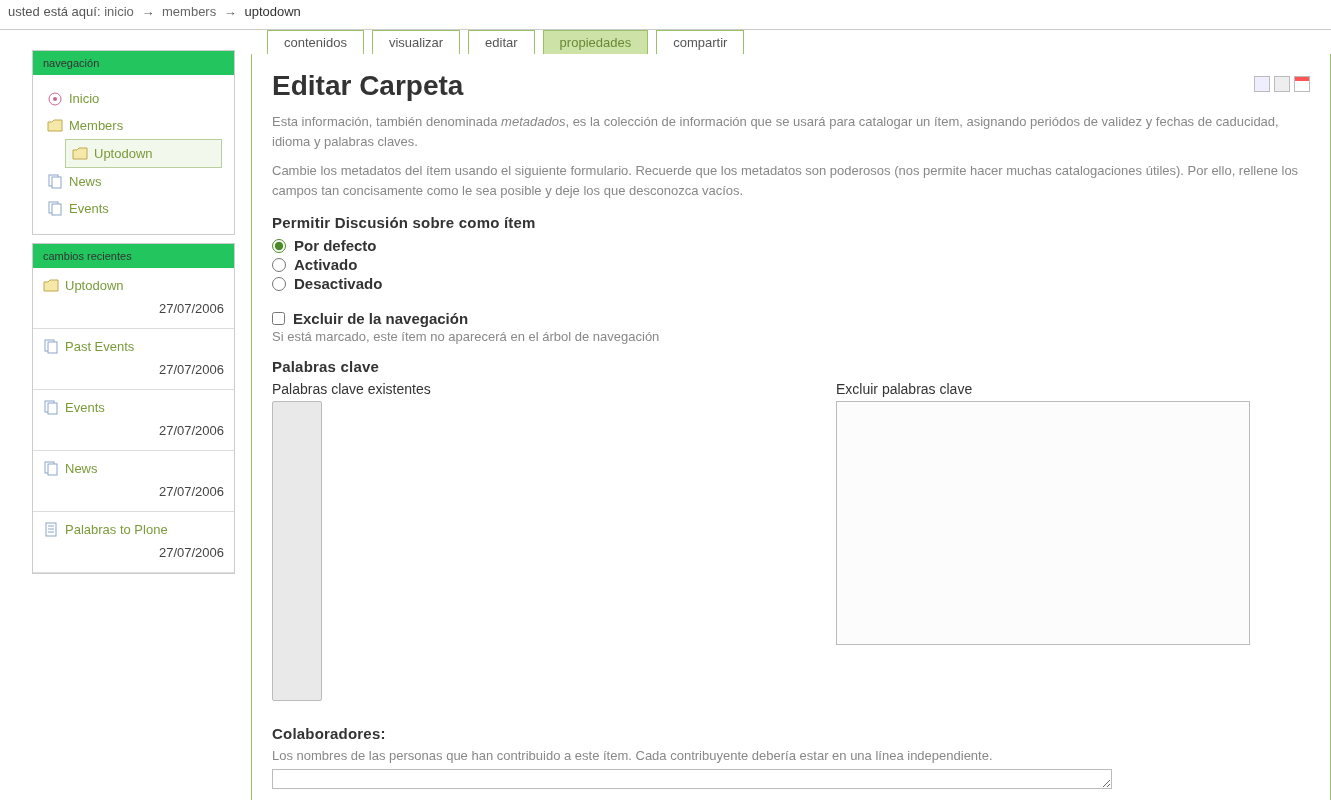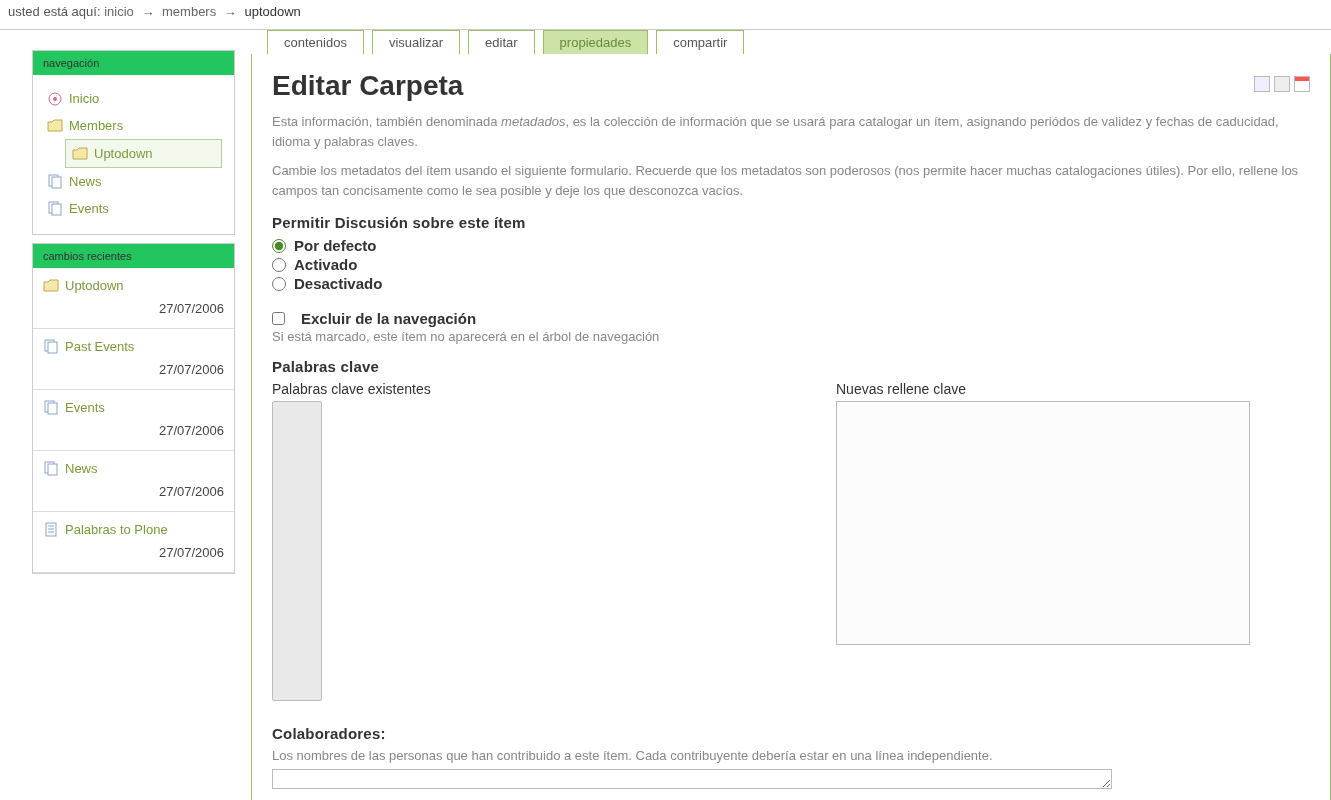--- a/index.html
+++ b/index.html
@@ -34,21 +34,21 @@
   .tri-dn{width:0;height:0;border-left:4px solid transparent;border-right:4px solid transparent;border-top:5px solid #9ac167;margin-left:4px;}
   .content-area{border:1px solid #9ac167;border-top:none;padding:16px 20px 30px 20px;}
   h1.page-title{font-size:28px;font-weight:bold;color:#333;margin-bottom:10px;}
   .doc-actions{float:right;display:flex;gap:4px;margin-top:6px;}
   .doc-ic{width:16px;height:16px;border:1px solid #bbb;display:inline-block;}
   .description{color:#888;font-size:13px;line-height:1.5;margin-bottom:10px;}
   .description em{font-style:italic;}
   .section-head{font-weight:bold;font-size:15px;color:#333;margin-top:14px;margin-bottom:6px;letter-spacing:0.2px;}
   .radio-group label{display:flex;align-items:center;gap:8px;font-weight:bold;font-size:15px;color:#333;margin:2px 0;}
   .radio-group input{accent-color:#4a8b29;width:14px;height:14px;}
-  .check-row{display:flex;align-items:center;gap:16px;margin-top:18px;}
+  .check-row{display:flex;align-items:center;gap:8px;margin-top:18px;}
   .check-row label{font-weight:bold;font-size:15px;color:#333;}
   .help{color:#888;font-size:13px;margin-top:2px;}
   .kw-row{display:flex;gap:70px;margin-top:4px;}
   .kw-col-label{font-size:14px;color:#333;margin-bottom:4px;}
   select.kw-select{width:50px;height:300px;background:#e9e9e9;border:1px solid #bbb;}
   textarea.kw-text{width:414px;height:244px;border:1px solid #bbb;background:#fcfcfc;resize:none;font-family:inherit;}
 </style>
 </head>
 <body>
 
@@ -196,21 +196,21 @@
         <span class="doc-ic" style="background:#eee;"></span>
         <span class="doc-ic" style="background:linear-gradient(#f55 30%,#fff 30%);"></span>
       </div>
       <h1 class="page-title">Editar Carpeta</h1>
 
       <p class="description">
         <span>Esta información, también denominada </span><em>metadados</em><span>, es la colección de información que se usará para catalogar un ítem, asignando periódos de validez y fechas de caducidad, idioma y palabras claves.</span>
       </p>
       <p class="description">Cambie los metadatos del ítem usando el siguiente formulario. Recuerde que los metadatos son poderosos (nos permite hacer muchas catalogaciones útiles). Por ello, rellene los campos tan concisamente como le sea posible y deje los que desconozca vacíos.</p>
 
-      <div class="section-head">Permitir Discusión sobre este ítem</div>
+      <div class="section-head">Permitir Discusión sobre como ítem</div>
       <div class="radio-group">
         <label>
             <input type="radio" name="disc" checked="" style="">
             <span>Por defecto</span>
           </label>
         <label>
             <input type="radio" name="disc" style="">
             <span>Activado</span>
           </label>
         <label>
@@ -225,21 +225,21 @@
       </div>
       <div class="help">Si está marcado, este ítem no aparecerá en el árbol de navegación</div>
 
       <div class="section-head">Palabras clave</div>
       <div class="kw-row">
         <div>
           <div class="kw-col-label">Palabras clave existentes</div>
           <select multiple="" class="kw-select"></select>
         </div>
         <div style="margin-left:auto;margin-right:60px;">
-          <div class="kw-col-label">Nuevas rellene clave</div>
+          <div class="kw-col-label">Excluir palabras clave</div>
           <textarea class="kw-text" style=""></textarea>
         </div>
       </div>
 
       <div class="section-head" style="margin-top:24px;">Colaboradores:</div>
       <div class="help">Los nombres de las personas que han contribuido a este ítem. Cada contribuyente debería estar en una línea independiente.</div>
       <textarea style="width: 840px; height: 20px; margin-top: 6px; border: 1px solid rgb(187, 187, 187);"></textarea>
     </div>
   </div>
 </div>

